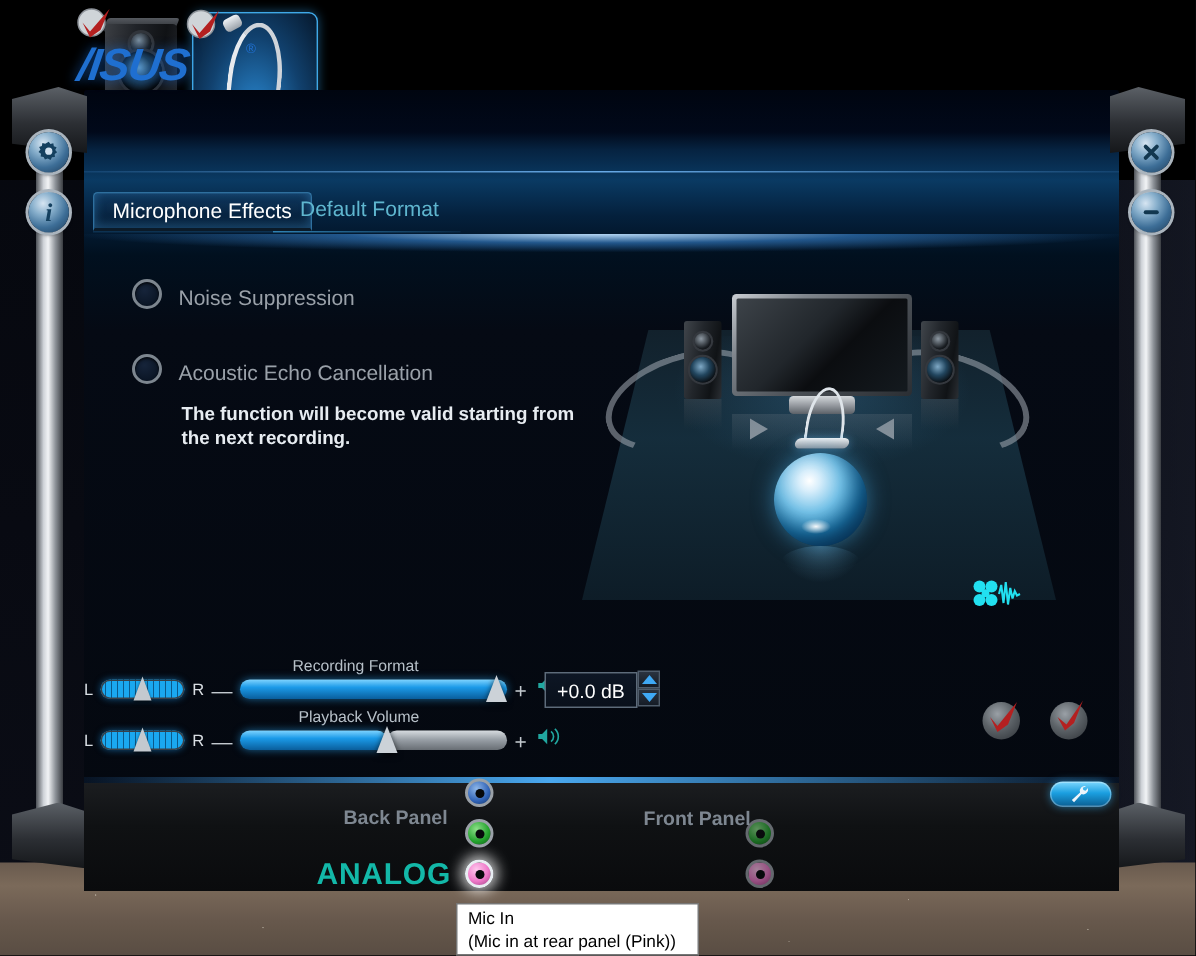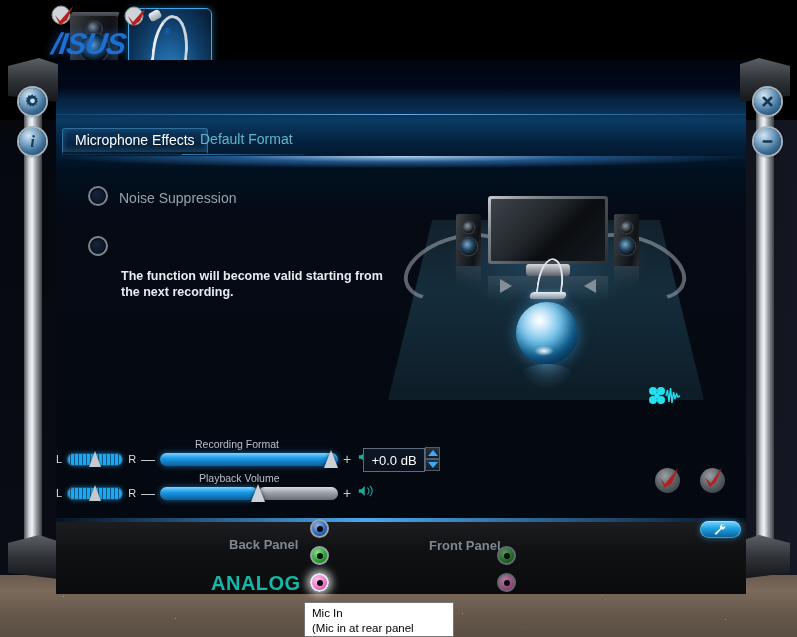--- a/index.html
+++ b/index.html
@@ -469,21 +469,21 @@
     position:absolute; left: 700px; top: 521px; width: 41px; height: 17px;
     border-radius: 9px;
     background: linear-gradient(180deg, #7fd9ff 0%, #1b9fe0 45%, #0a5c90 100%);
     box-shadow: 0 0 6px rgba(50,170,235,.6), inset 0 0 0 1px rgba(255,255,255,.3);
     display:flex; align-items:center; justify-content:center;
     cursor: pointer;
   }
 
   
   #tooltip {
-    position:absolute; left: 304px; top: 602px; width: 150px; height: 35px;
+    position:absolute; left: 304px; top: 602px; width: 162px; height: 35px;
     background: #ffffff; border: 1px solid #767676;
     padding: 3px 6px 0 7px;
     color: #000; font-size: 11.5px; line-height: 15px;
   }
 
   
   .win-bottom-edge {
     position:absolute; left:48px; top:524px; width:690px; height:3px;
     background: linear-gradient(90deg, rgba(25,60,100,.2), rgba(110,180,245,.75), rgba(25,60,100,.2));
   }
@@ -574,20 +574,21 @@
   <div class="tab inactive">Default Format</div>
 </div>
 
 <div class="option-row" id="opt-noise">
   <span class="circle-check"></span>
   <span class="option-label">Noise Suppression</span>
 </div>
 
 <div class="option-row" id="opt-echo">
   <span class="circle-check"></span>
+  <span class="option-label">Acoustic Echo Cancellation</span>
 </div>
 
 <div class="note-text">The function will become valid starting from the next recording.</div>
 
 <div id="illustration">
   <div class="floor"></div>
   <div class="floor-glow"></div>
 
   <div class="arc-left"></div>
   <div class="arc-right"></div>

